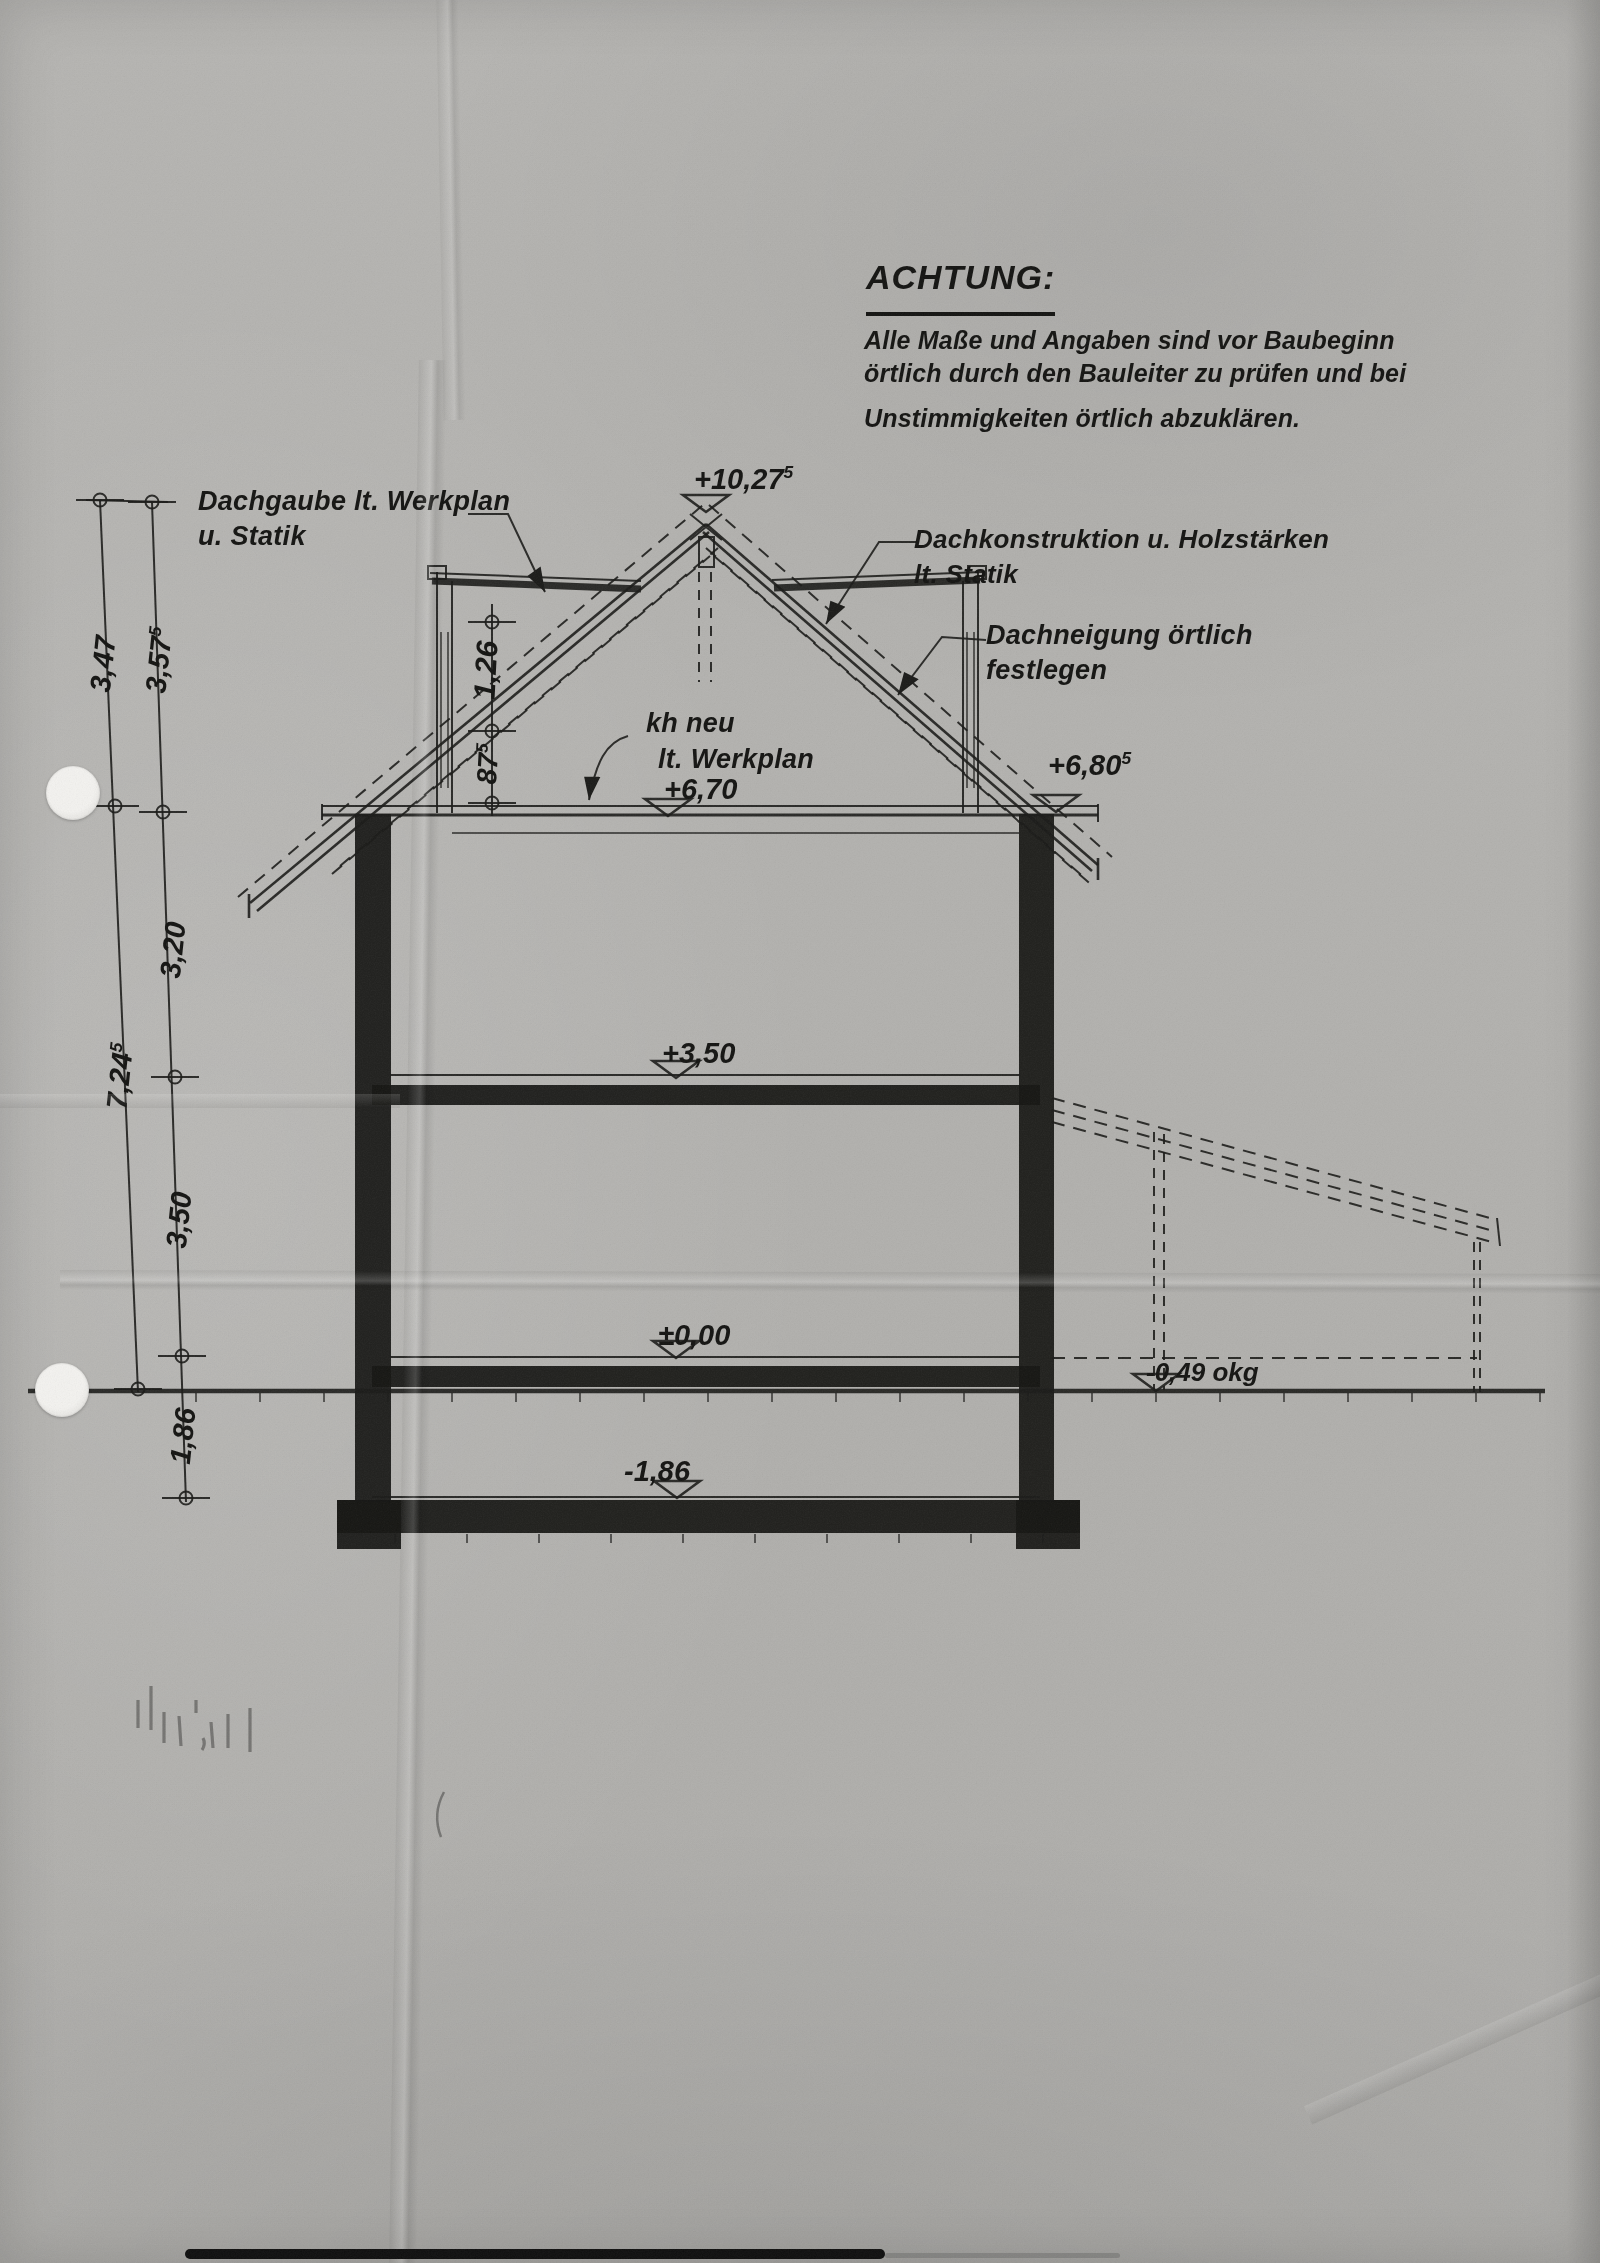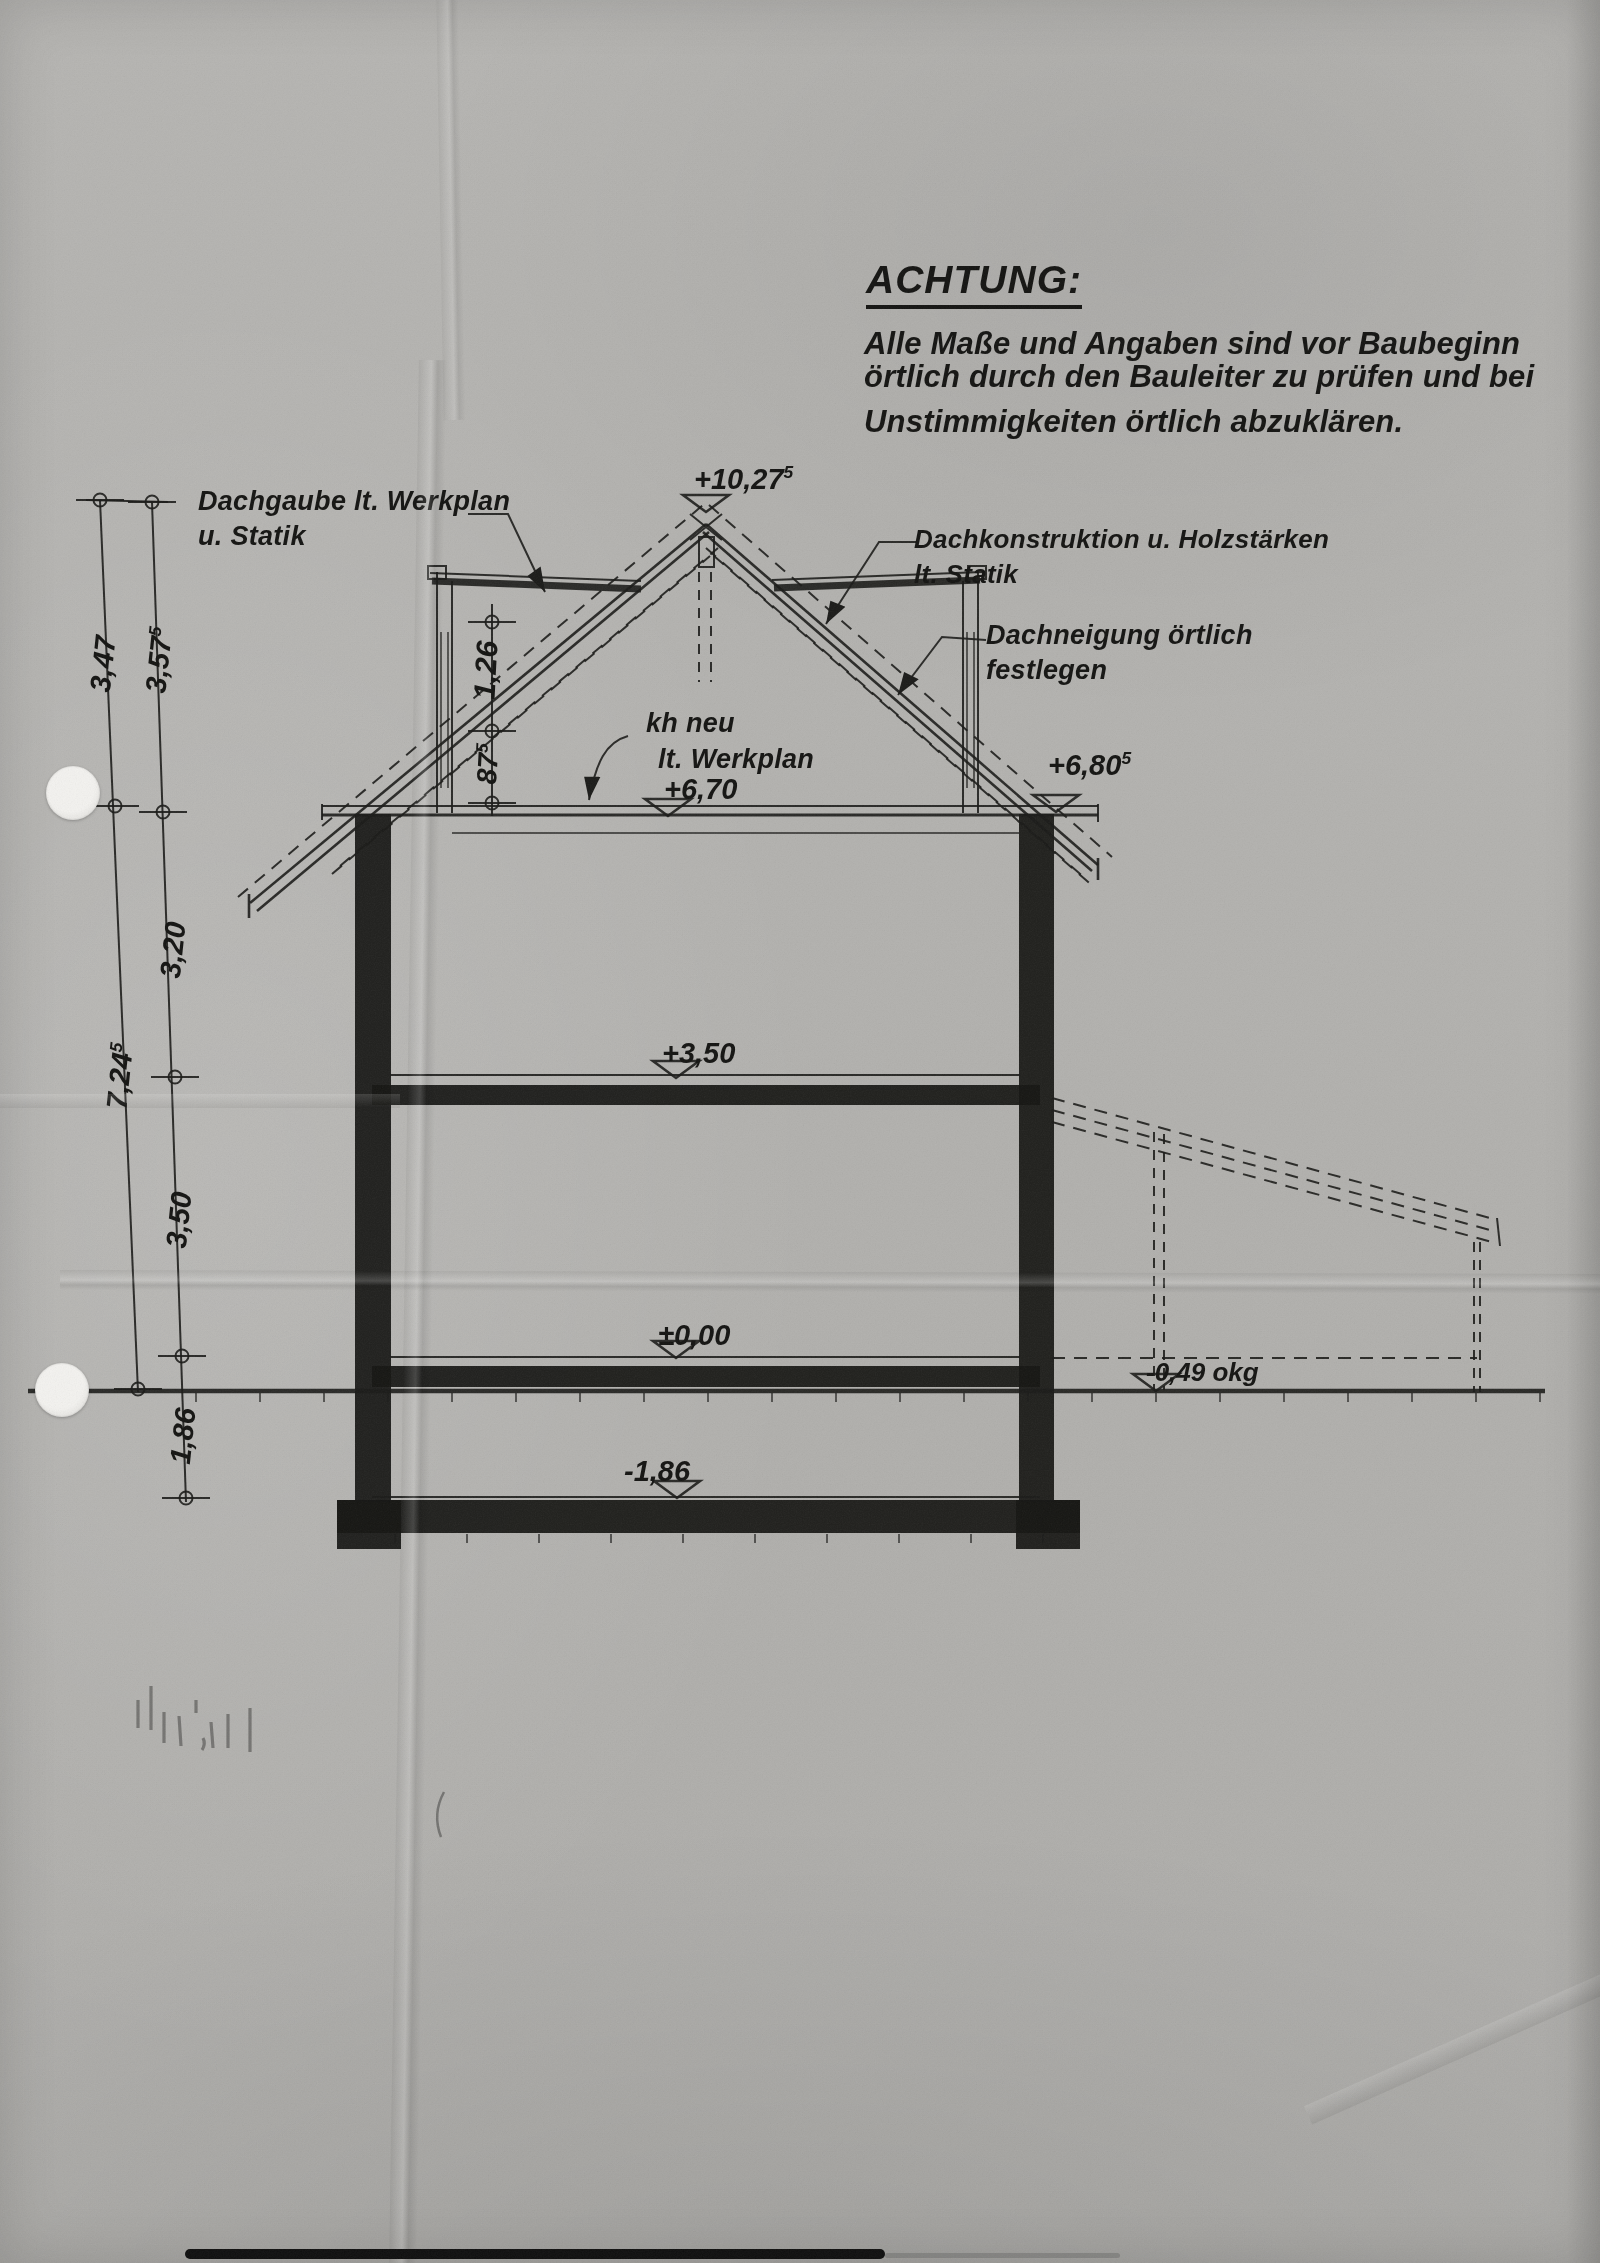--- a/index.html
+++ b/index.html
@@ -20,22 +20,22 @@
   .w15{stroke-width:1.4}.w26{stroke-width:2.6}.w3{stroke-width:3}.w45{stroke-width:4.5}.w7{stroke-width:7}
   .dash{stroke-dasharray:13 9;}
   .dash2{stroke-dasharray:10 8;}
   .fillink{fill:#181816;stroke:none;fill-opacity:.93;}
   .lbl{position:absolute;font-weight:700;font-style:italic;white-space:nowrap;}
   .ann{font-size:27px;letter-spacing:.3px;}
   .lvl{font-size:29px;}
   .dim{transform:translate(-50%,-50%) rotate(-84deg);font-size:29px;}
   .dimv{transform:translate(-50%,-50%) rotate(-87deg);}
   .sup{font-size:.6em;vertical-align:super;letter-spacing:0;}
-  .notice-head{font-size:39px;letter-spacing:1px;border-bottom:4px solid #161614;padding-bottom:3px;}
-  .notice-line{font-size:31px;letter-spacing:.2px;}
+  .notice-head{font-size:34px;letter-spacing:1px;border-bottom:4px solid #161614;padding-bottom:15px;}
+  .notice-line{font-size:25px;letter-spacing:.2px;}
   .big-title{font-size:59px;letter-spacing:1px;}
   .crease{position:absolute;pointer-events:none;}
   .hole{position:absolute;width:54px;height:54px;border-radius:50%;
     background:radial-gradient(circle at 45% 40%, #f4f3f0 55%, #e9e8e5 72%, #d7d6d3 100%);
     box-shadow:0 1px 3px rgba(0,0,0,.25), inset 0 0 2px rgba(0,0,0,.2);}
   .scanbar{position:absolute;background:#0d0d0d;border-radius:5px;}
   .scanbar2{position:absolute;background:#6f6f6d;opacity:.55;border-radius:3px;}
   #noise{position:absolute;inset:0;pointer-events:none;}
 </style>
 </head>

